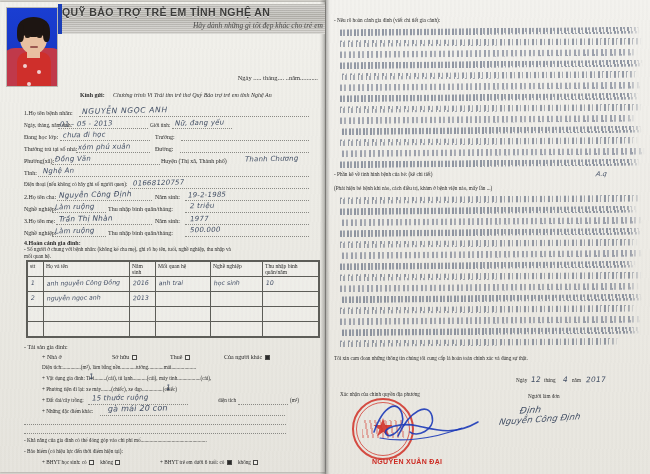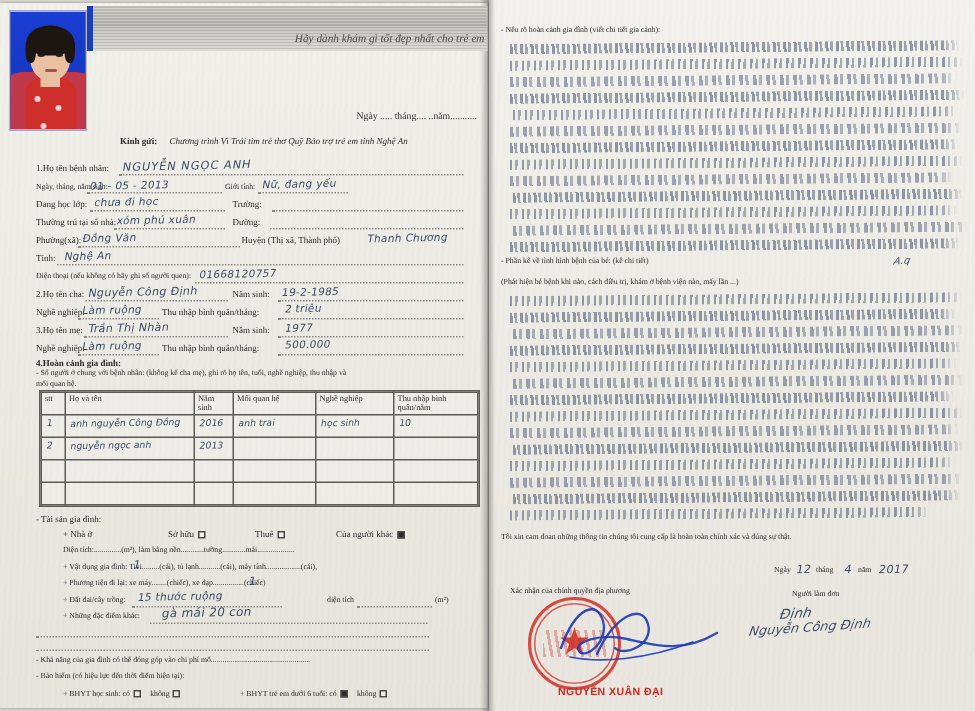--- a/index.html
+++ b/index.html
@@ -249,21 +249,22 @@
     <div class="p-hair"></div>
     <div class="p-hair2"></div>
     <div class="p-hair3"></div>
     <div class="p-eye l"></div>
     <div class="p-eye r"></div>
     <div class="p-mouth"></div>
   </div>
 
   <div id="banner">
     <div id="banner-blue"></div>
-    <div id="banner-tag">Hãy dành khám gì tốt đẹp nhất cho trẻ em</div>
+    <div id="banner-title">QUỸ BẢO TRỢ TRẺ EM TỈNH NGHỆ AN</div>
+    <div id="banner-tag">Hãy dành những gì tốt đẹp khác cho trẻ em</div>
   </div>
 
   <div id="doc-date">Ngày ..... tháng.... ..năm...........</div>
 
   <div class="t sm b" style="left:80px; top:92px;">Kính gửi:</div>
   <div class="t sm i" style="left:113px; top:92px;">Chương trình Vì Trái tim trẻ thơ Quỹ Bảo trợ trẻ em tỉnh Nghệ An</div>
 
   <div class="t sm" style="left:24px; top:110px;">1.Họ tên bệnh nhân:</div>
   <div class="dots" style="left:79px; top:116px; width:230px;"></div>
   <div class="hw cap" style="left:82px; top:106px; font-size:7.6px;">NGUYỄN NGỌC ANH</div>

